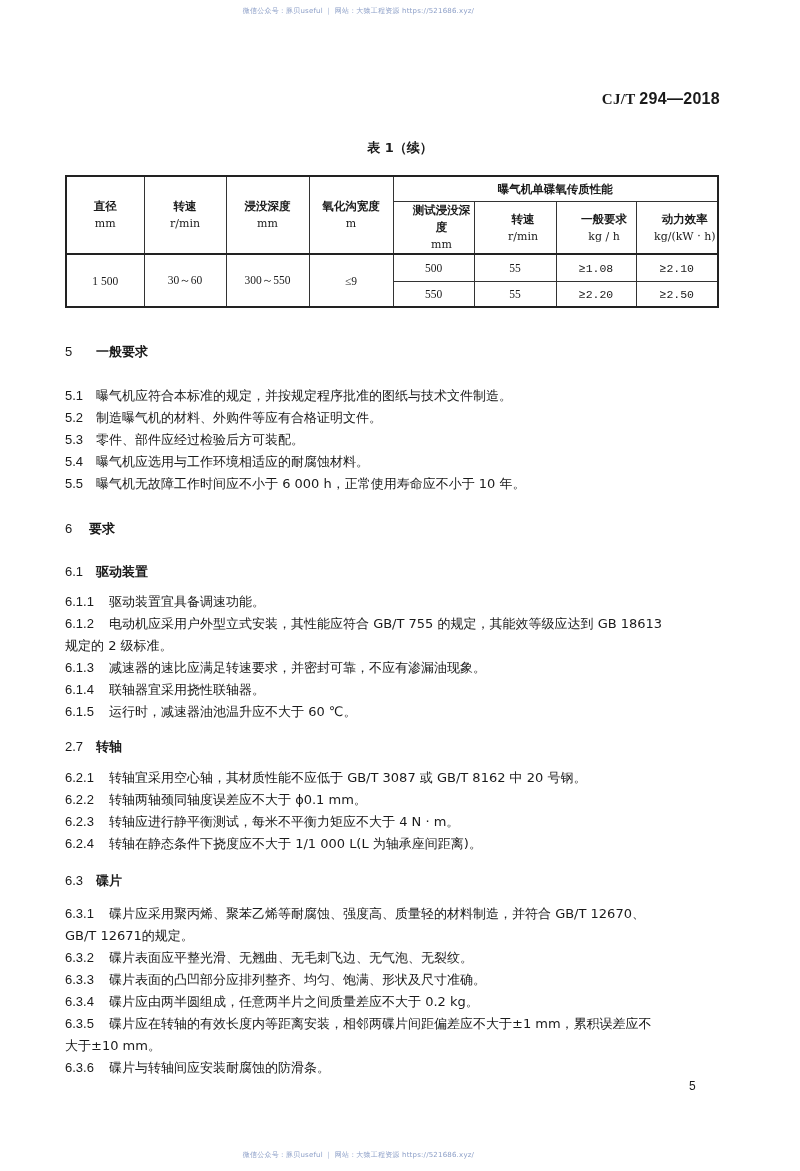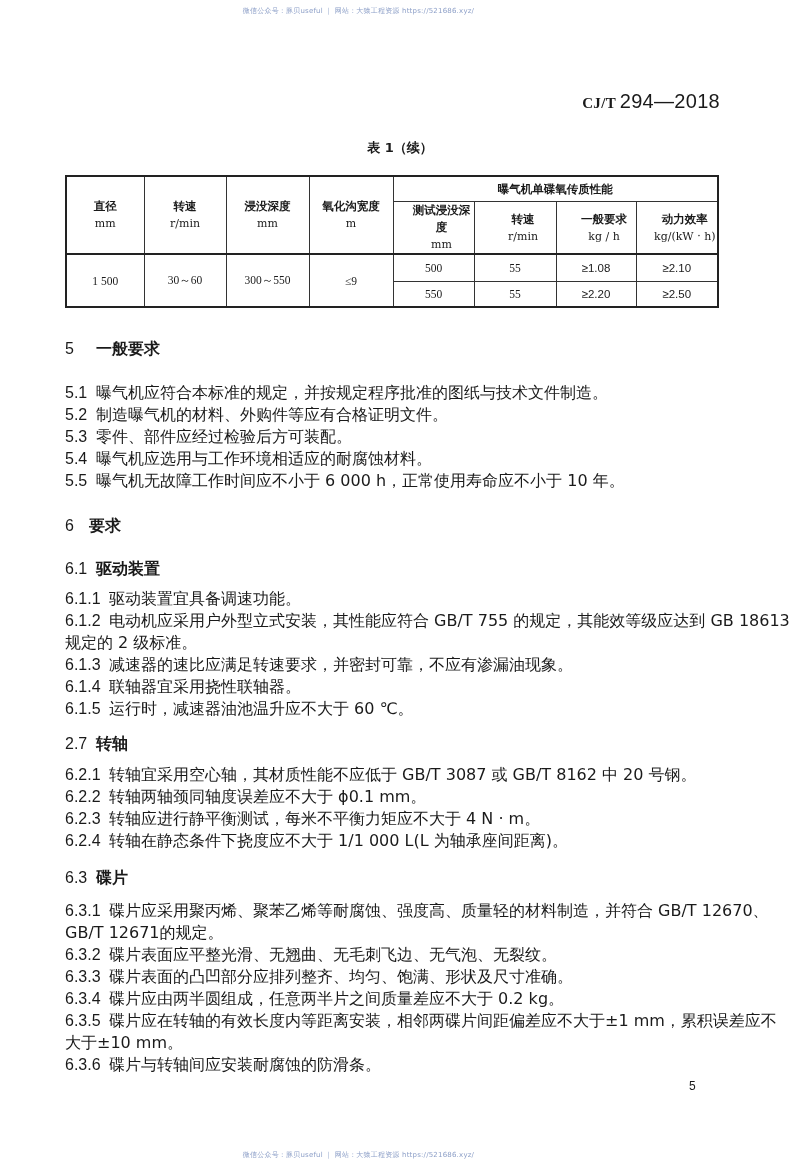--- a/index.html
+++ b/index.html
@@ -11,46 +11,46 @@
     position: absolute; left: 0; width: 717px; text-align: center;
     font-size: 7px; color: #8ea0c8; letter-spacing: 0.2px;
     font-family: "DejaVu Sans", sans-serif;
   }
   .wm-top { top: 6px; }
   .wm-bottom { top: 1150px; }
   .doc-code {
     position: absolute; right: 80px; top: 90px;
     font-family: "Liberation Serif", serif; font-weight: bold; font-size: 15px; letter-spacing: 0.3px;
   }
-  .doc-code .num { font-family: "Liberation Sans", sans-serif; font-weight: normal; font-size: 20px; text-align: center; }
+  .doc-code .num { font-family: "Liberation Sans", sans-serif; font-weight: bold; font-size: 16px; text-align: center; }
   .table-title {
     position: absolute; left: 0; width: 800px; top: 139px; text-align: center;
     font-family: "DejaVu Sans", sans-serif; font-weight: bold; font-size: 13px;
   }
   table.spec {
     position: absolute; left: 65px; top: 175px; width: 652px;
     border-collapse: collapse; border: 2px solid #222;
     font-size: 11px; table-layout: fixed;
   }
   table.spec td, table.spec th {
     border: 1px solid #333; text-align: center; vertical-align: middle; padding: 0; font-weight: normal;
   }
   .hd-cn { font-family: "DejaVu Sans", sans-serif; font-weight: bold; font-size: 11.5px; line-height: 17px; }
   .hd-unit { font-family: "DejaVu Serif", serif; font-size: 11px; line-height: 17px; }
   .val { font-family: Liberation Serif, serif; font-size: 11.5px; }
-  .val-serif { font-family: Liberation Sans, sans-serif; font-size: 11.5px; }
+  .val-serif { font-family: Liberation Mono, monospace; font-size: 11.5px; }
   table.spec tr.hdr1 td.group { height: 24px; }
   table.spec tr.hdr2 td { height: 44px; padding-left: 16px; }
   table.spec tr.r1 td { height: 26px; }
   table.spec tr.r2 td { height: 24px; }
   .head-thick { border-bottom: 2px solid #222 !important; }
 
   .line {
-    position: absolute; left: 65px; font-size: 16px; white-space: nowrap;
-    font-family: "DejaVu Sans", sans-serif; line-height: 18px;
+    position: absolute; left: 65px; font-size: 13px; white-space: nowrap;
+    font-family: "DejaVu Sans", sans-serif; line-height: 24px;
   }
   .line .no { font-family: "Liberation Sans", sans-serif; display: inline-block; }
   .sec { font-weight: bold; }
   .sec .no { font-weight: normal; }
   .w1 { width: 31px; }
   .w2 { width: 31px; }
   .w3 { width: 44px; }
   .page-num {
     position: absolute; left: 689px; top: 1079px; font-size: 12px;
     font-family: "Liberation Sans", sans-serif;

